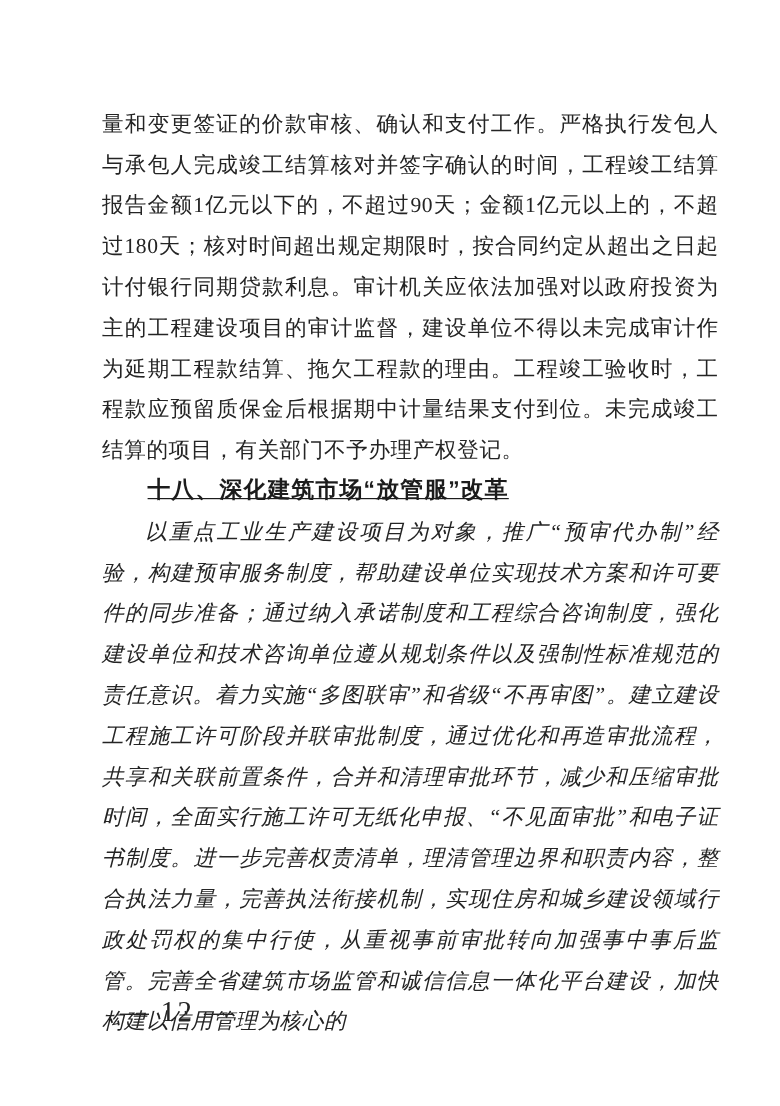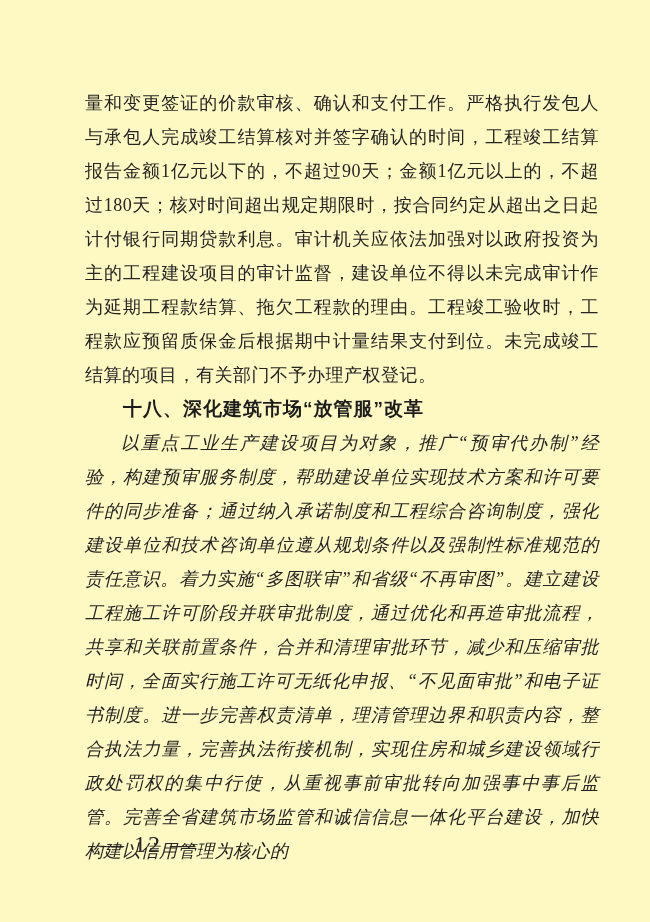--- a/index.html
+++ b/index.html
@@ -5,21 +5,21 @@
   html, body {
     margin: 0;
     padding: 0;
     background: #e8e8e6;
   }
   .page {
     position: relative;
     width: 650px;
     height: 922px;
     margin: 0 auto;
-    background: #fef9c3;
+    background: #ffffff;
     overflow: hidden;
     font-family: "Liberation Serif", "DejaVu Serif", serif;
   }
   .text-block {
     position: absolute;
     left: 85px;
     top: 86px;
     width: 514px;
     color: #242424;
     font-size: 18px;
@@ -38,20 +38,21 @@
   .heading {
     margin: 0;
     padding: 0;
     font-family: "Liberation Sans", "DejaVu Sans", sans-serif;
     font-weight: bold;
     font-size: 19px;
     line-height: 34px;
     text-indent: 2em;
     color: #1c1c1c;
     letter-spacing: 1px;
+    text-decoration: underline;
   }
   .page-footer {
     position: absolute;
     left: 100px;
     top: 831px;
     font-size: 24px;
     color: #242424;
     letter-spacing: 2px;
     font-family: "Liberation Serif", "DejaVu Serif", serif;
   }

